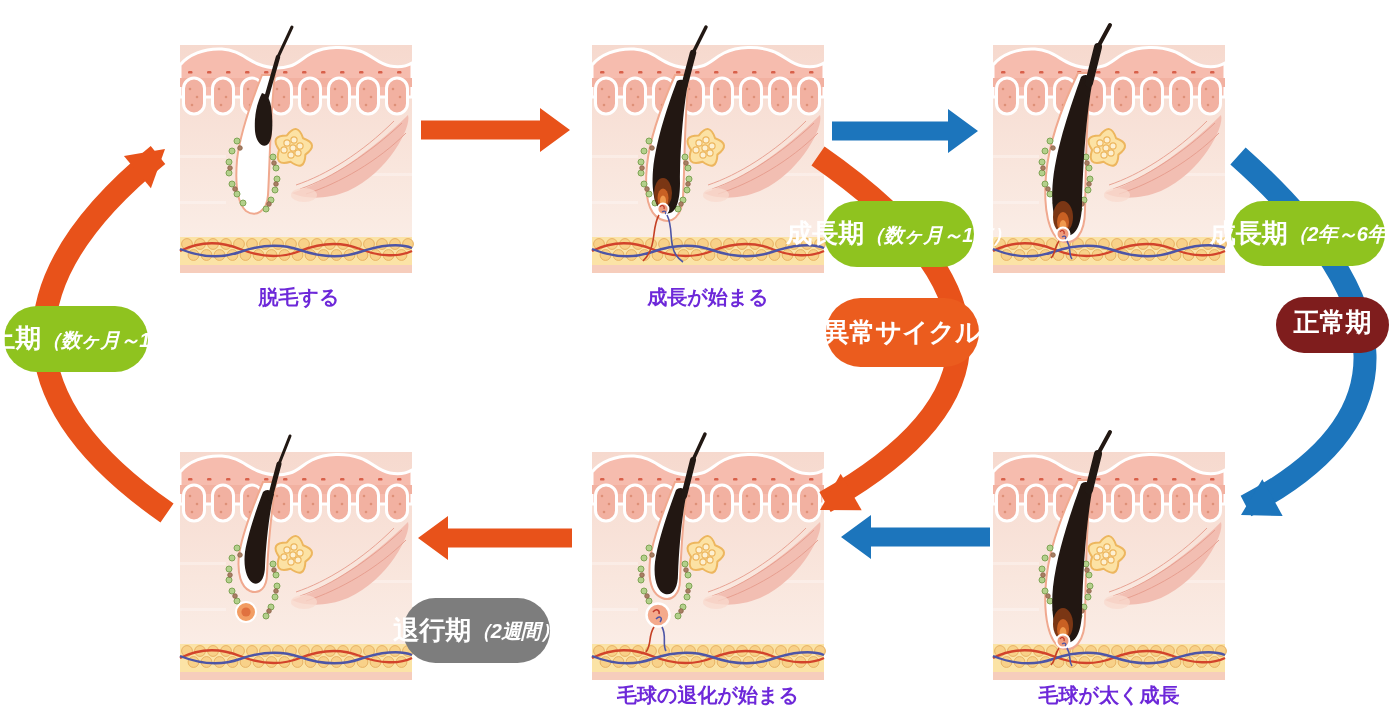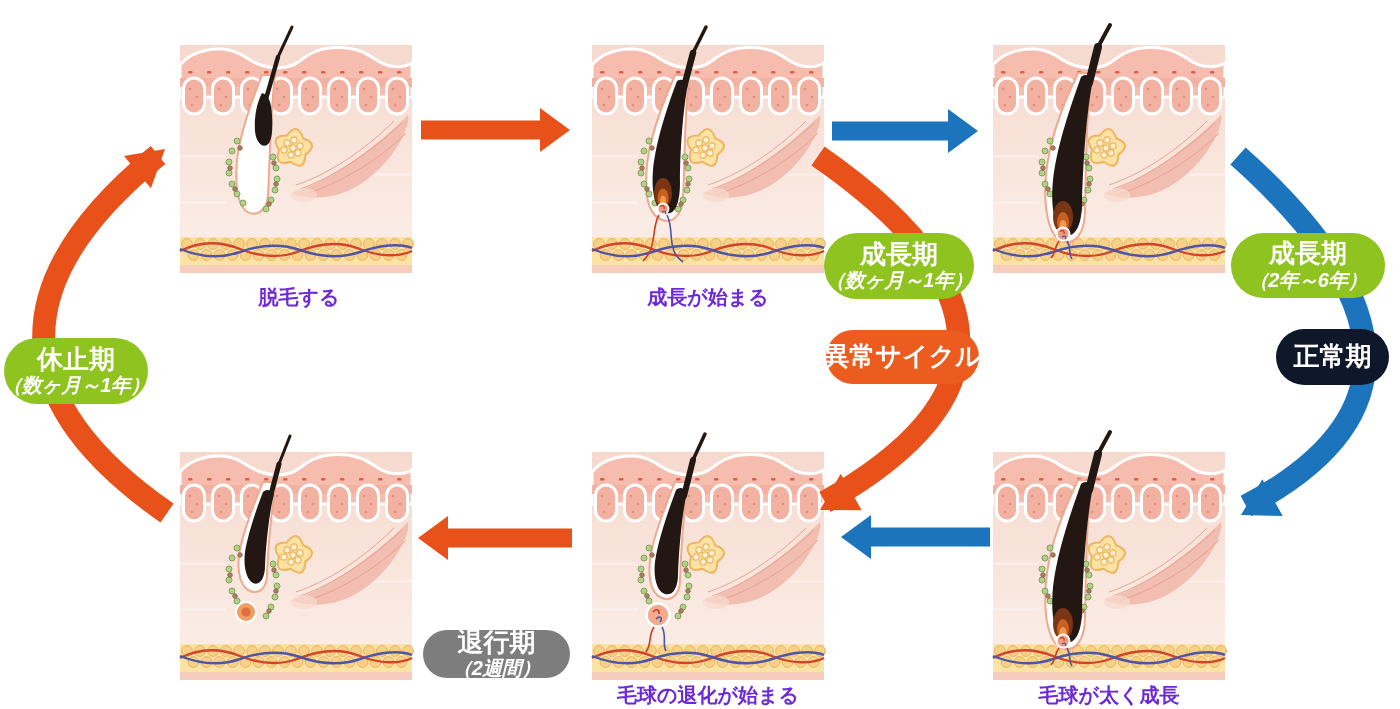--- a/index.html
+++ b/index.html
@@ -1,21 +1,21 @@
 <!DOCTYPE html>
 <html><head>
 <meta charset="utf-8">
 <style>
   html,body{margin:0;padding:0;background:#FFFFFF;}
   body{font-family:"Liberation Sans","DejaVu Sans",sans-serif;}
   .stage{position:relative;width:1400px;height:709px;background:#FFFFFF;overflow:hidden;}
   .panel{position:absolute;width:232px;height:228px;margin:0;padding:0;z-index:1;}
   .arrows{position:absolute;left:0;top:0;width:1400px;height:709px;z-index:2;}
-  .badge{position:absolute;z-index:5;display:flex;flex-direction:column;align-items:center;justify-content:center;
-         color:#FFFFFF;font-weight:700;border-radius:999px;text-align:center;line-height:1.05;white-space:nowrap;margin-top:32px;}
+  .badge{position:absolute;z-index:5;display:flex;flex-direction:row;align-items:center;justify-content:center;
+         color:#FFFFFF;font-weight:700;border-radius:999px;text-align:center;line-height:1.05;white-space:nowrap;}
   .badge-main{font-size:26px;}
   .badge-sub{font-size:20px;letter-spacing:-0.5px;margin-top:2px;font-style:italic;}
   .badge-sub:empty{display:none;}
   .caption{position:absolute;z-index:6;transform:translateX(-50%);font-size:20px;font-weight:700;
            color:#6d28d9;white-space:nowrap;}
 </style>
 </head>
 <body>
 
 <div class="stage">
@@ -872,33 +872,33 @@
     <polygon class="fill o" points="421,120.5 540,120.5 540,108 570,130 540,152 540,139.5 421,139.5" fill="#E8521A"></polygon>
     <polygon class="fill b" points="832,121.5 948,121.5 948,109 978,131 948,153 948,140.5 832,140.5" fill="#1C75BC"></polygon>
     <polygon class="fill b" points="990,527.5 871,527.5 871,515 841,537 871,559 871,546.5 990,546.5" fill="#1C75BC"></polygon>
     <polygon class="fill o" points="572,528.5 448,528.5 448,516 418,538 448,560 448,547.5 572,547.5" fill="#E8521A"></polygon>
   </svg>
 
   <div class="badge" style="left: 824px; top: 201px; width: 150px; height: 66px; background: rgb(143, 195, 31);">
     <div class="badge-main">成長期</div>
     <div class="badge-sub">（数ヶ月～1年）</div>
   </div>
-  <div class="badge" style="left: 826px; top: 298px; width: 153px; height: 54px; background: rgb(235, 92, 30);">
+  <div class="badge" style="left: 826px; top: 298px; width: 153px; height: 69px; background: rgb(235, 92, 30);">
     <div class="badge-main">異常サイクル</div>
 
   </div>
   <div class="badge" style="left: 1231px; top: 201px; width: 154px; height: 65px; background: rgb(143, 195, 31);">
     <div class="badge-main">成長期</div>
     <div class="badge-sub">（2年～6年）</div>
   </div>
-  <div class="badge" style="left: 1276px; top: 297px; width: 113px; height: 56px; background: #0f172a;">
+  <div class="badge" style="left: 1276px; top: 297px; width: 113px; height: 56px; background: #7f1d1d; font-family: Liberation Mono, monospace;">
     <div class="badge-main">正常期</div>
 
   </div>
-  <div class="badge" style="left: 423px; top: 598px; width: 147px; height: 48px; background: rgb(125, 125, 125);">
+  <div class="badge" style="left: 403px; top: 598px; width: 147px; height: 65px; background: rgb(125, 125, 125);">
     <div class="badge-main">退行期</div>
     <div class="badge-sub">（2週間）</div>
   </div>
   <div class="badge" style="left: 4px; top: 306px; width: 144px; height: 66px; background: rgb(143, 195, 31);">
     <div class="badge-main">休止期</div>
     <div class="badge-sub">（数ヶ月～1年）</div>
   </div>
 
   <div class="caption" style="left:299px;top:284px">脱毛する</div>
   <div class="caption" style="left:708px;top:284px">成長が始まる</div>

